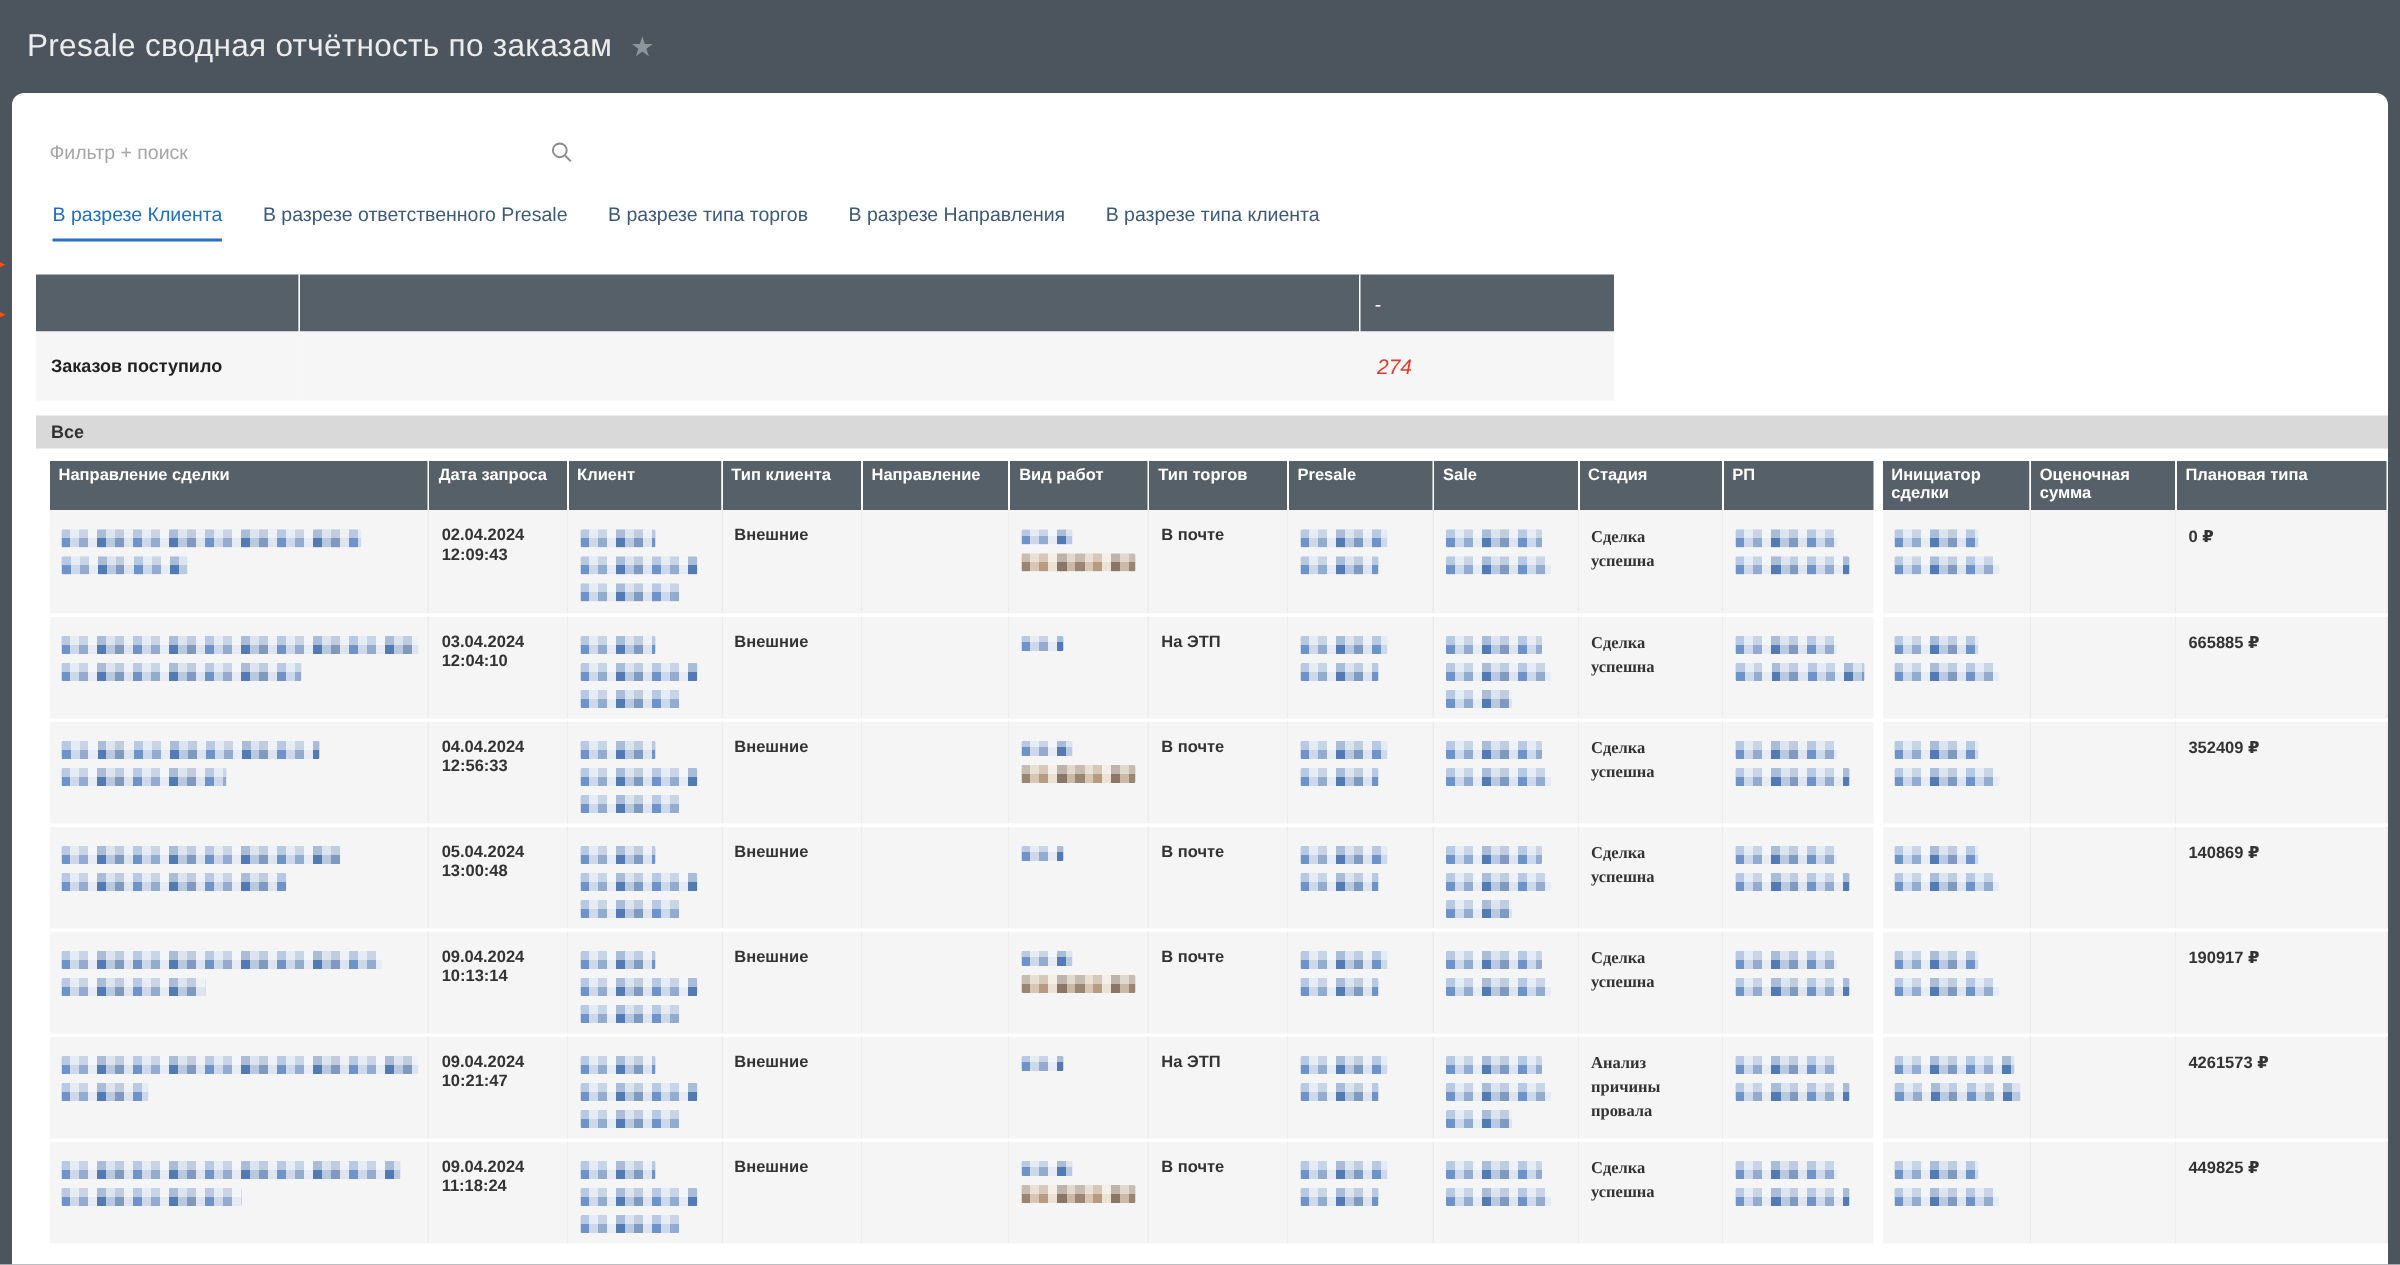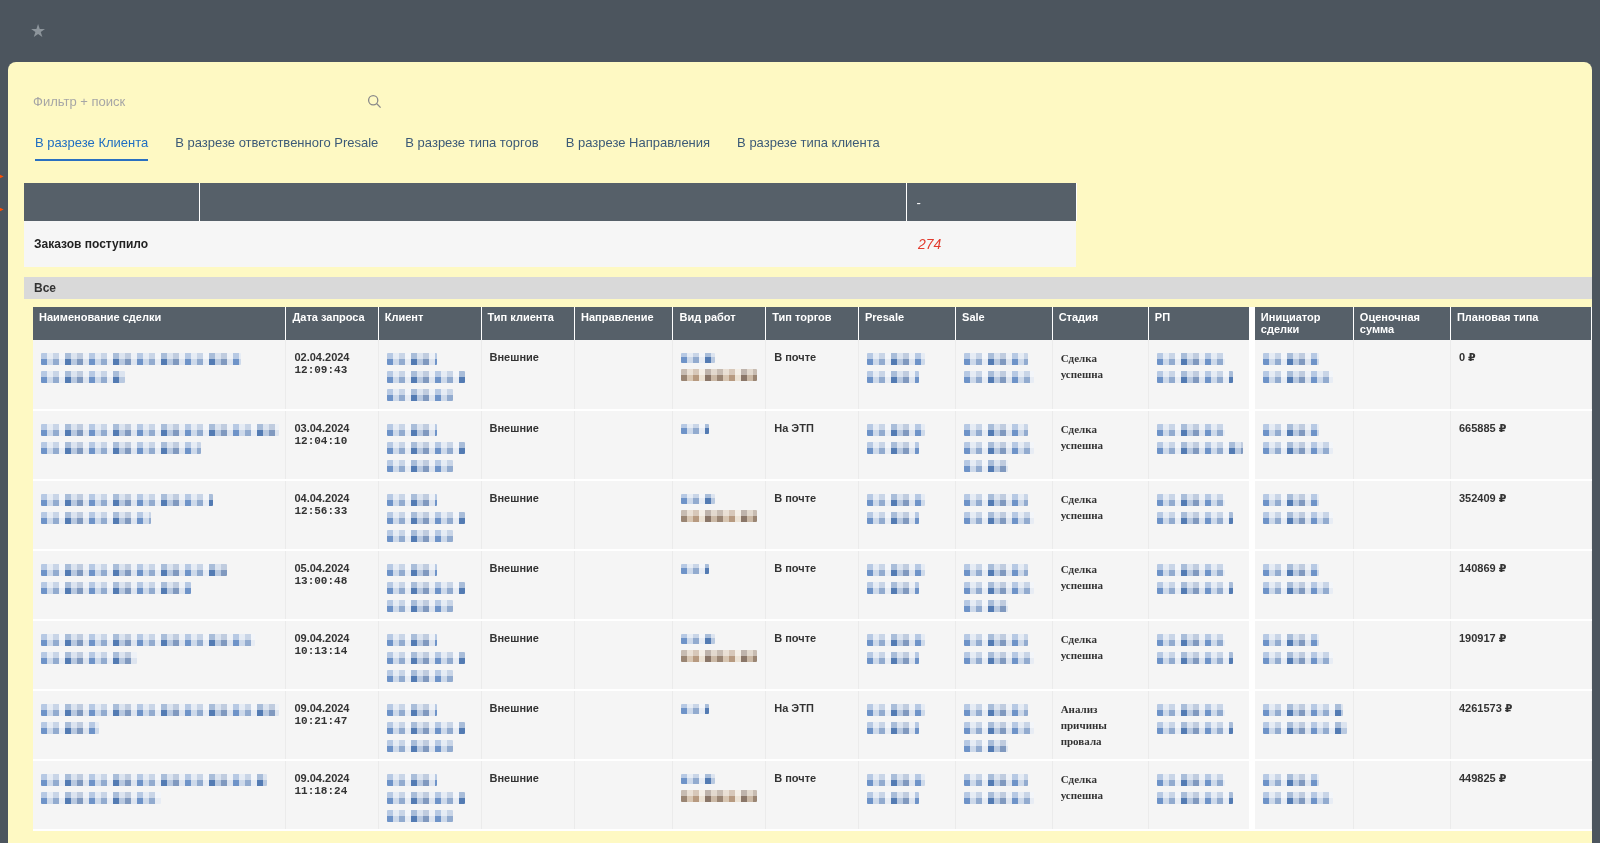--- a/index.html
+++ b/index.html
@@ -5,21 +5,21 @@
   * { margin:0; padding:0; box-sizing:border-box; }
   html,body { width:1600px; height:843px; overflow:hidden; }
   body { background:#4c555e; font-family:"Liberation Sans","DejaVu Sans",sans-serif; position:relative; }
 
   
   .topbar { height:62px; display:flex; align-items:center; padding:0 18px; }
   .topbar .title { color:#ececec; font-size:21px; font-weight:400; letter-spacing:.2px; }
   .topbar .fav { color:#8d959c; font-size:18px; margin-left:12px; cursor:pointer; }
 
   
-  .card { position:absolute; left:8px; right:8px; top:62px; bottom:0; background:#fef9c3;
+  .card { position:absolute; left:8px; right:8px; top:62px; bottom:0; background:#ffffff;
           border-radius:8px 8px 0 0; overflow:hidden; }
 
   
   .filter-row { display:flex; align-items:center; padding:32px 0 0 25px; }
   .filter-input { width:330px; border:none; outline:none; font-size:13px; color:#555; background:transparent; }
   .filter-input::placeholder { color:#a6a6a6; }
   .search-icon { margin-left:4px; display:inline-flex; }
 
   
   .tabs { display:flex; gap:27px; padding:26px 0 0 27px; }
@@ -42,21 +42,21 @@
   
   .grid-wrap { margin:8px 0 0 25px; overflow:hidden; height:530px; }
   table.grid { border-collapse:collapse; table-layout:fixed; }
   .grid th { background:#566069; color:#fff; font-size:11px; text-align:left; vertical-align:top;
              padding:4px 6px; border-right:1px solid #ffffff; font-weight:700; height:33px;
              overflow:hidden; white-space:normal; }
   .grid td { background:#f5f5f5; border-right:1px solid #ebebeb; border-bottom:2px solid #ffffff;
              vertical-align:top; padding:11px 6px 0 8px; height:70px; font-size:11px; font-weight:700;
              color:#333; overflow:hidden; }
   .grid td:nth-child(12), .grid th:nth-child(12) { border-left:6px solid #ffffff; }
-  .grid .time { margin-top:1px;font-family:Liberation Mono, monospace; }
+  .grid .time { margin-top:1px; }
   .grid .stage-txt { width:58px; line-height:1.45;font-family:Liberation Serif, serif; }
 
   
   .mz { height:12px; margin:2px 0 6px; border-radius:1px;
     background:
       repeating-linear-gradient(0deg, rgba(255,255,255,0) 0 6px, rgba(255,255,255,.5) 6px 12px),
       repeating-linear-gradient(90deg,#6e93c8 0 6px,#cdd9ea 6px 12px,#92abcf 12px 18px,#e7ecf4 18px 24px,#537bb3 24px 30px,#b9c9e0 30px 36px,#8099bf 36px 42px,#dde4ef 42px 48px);
   }
   .mz-tan { background:
       repeating-linear-gradient(0deg, rgba(255,255,255,0) 0 6px, rgba(255,255,255,.45) 6px 12px),
@@ -83,20 +83,21 @@
   tr:nth-child(2) .c-rp .l2{width:86px}
   tr:nth-child(6) .c-init .l1{width:80px} tr:nth-child(6) .c-init .l2{width:84px}
 
   
   .edge-marker { position:absolute; left:-5px; color:#ff4e00; font-size:11px; z-index:6; }
 </style>
 </head>
 <body>
 
 <div class="topbar">
+  <span class="title">Presale сводная отчётность по заказам</span>
   <span class="fav">★</span>
 </div>
 
 <span class="edge-marker" style="top:170px">➤</span>
 <span class="edge-marker" style="top:203px">➤</span>
 
 <div class="card">
 
   <div class="filter-row">
     <input class="filter-input" type="text" value="" placeholder="Фильтр + поиск" style="">
@@ -151,21 +152,21 @@
           <col style="width: 100px;">
           <col style="width: 98px;">
           <col style="width: 99px;">
           <col style="width: 100px;">
           <col style="width: 99px;">
           <col style="width: 100px;">
           <col style="width: 150px;">
         </colgroup>
       <thead>
         <tr>
-            <th>Наименование сделки</th>
+            <th>Направление сделки</th>
             <th>Дата запроса</th>
             <th>Клиент</th>
             <th>Тип клиента</th>
             <th>Направление</th>
             <th>Вид работ</th>
             <th>Тип торгов</th>
             <th>Presale</th>
             <th>Sale</th>
             <th>Стадия</th>
             <th>РП</th>

